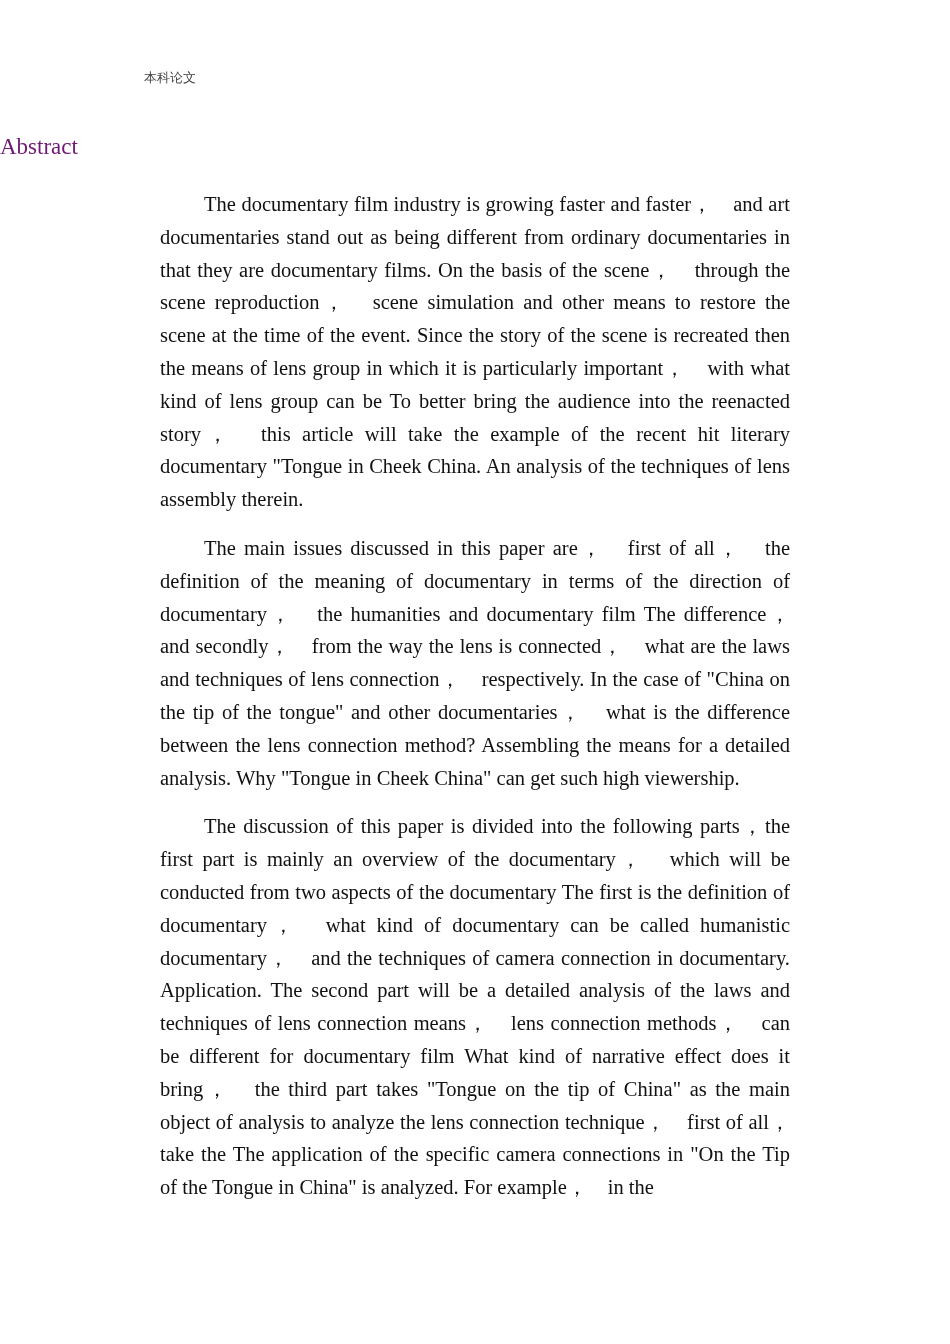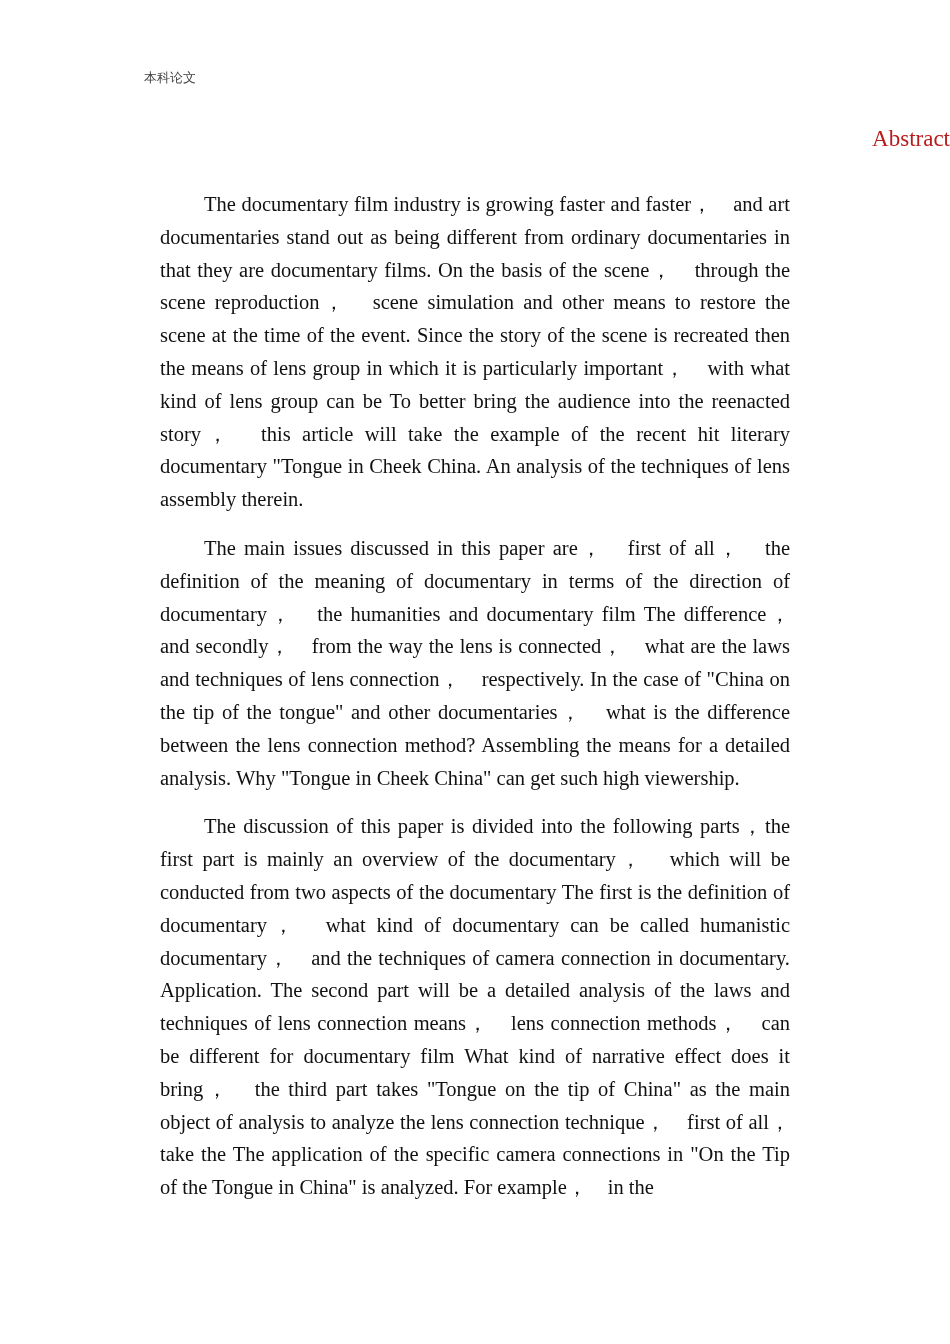--- a/index.html
+++ b/index.html
@@ -3,23 +3,23 @@
 <meta charset="utf-8">
 <style>
   html, body { margin: 0; padding: 0; background: #ffffff; }
   body { width: 950px; height: 1344px; position: relative; overflow: hidden; }
   .page { position: absolute; left: 0; top: 0; width: 950px; height: 1092px; background: #fff; }
   .header-label {
     position: absolute; left: 144px; top: 69px;
     font-family: "DejaVu Sans", sans-serif; font-size: 13px; color: #444;
   }
   .title {
-    position: absolute; left: 0; width: 950px; top: 126px;
-    text-align: right;
-    font-family: "Liberation Serif", serif; font-size: 23px; color: #b91c1c;
+    position: absolute; left: 0; width: 950px; top: 134px;
+    text-align: left;
+    font-family: "Liberation Serif", serif; font-size: 23px; color: #701a75;
   }
   .body-text {
     position: absolute; left: 144px; top: 172px; width: 662px;
     font-family: "Liberation Serif", serif; font-size: 20.5px; line-height: 32.8px; color: #111;
   }
   .para { margin: 16px; text-align: justify; text-indent: 44px; }
 </style>
 </head>
 <body>
 

